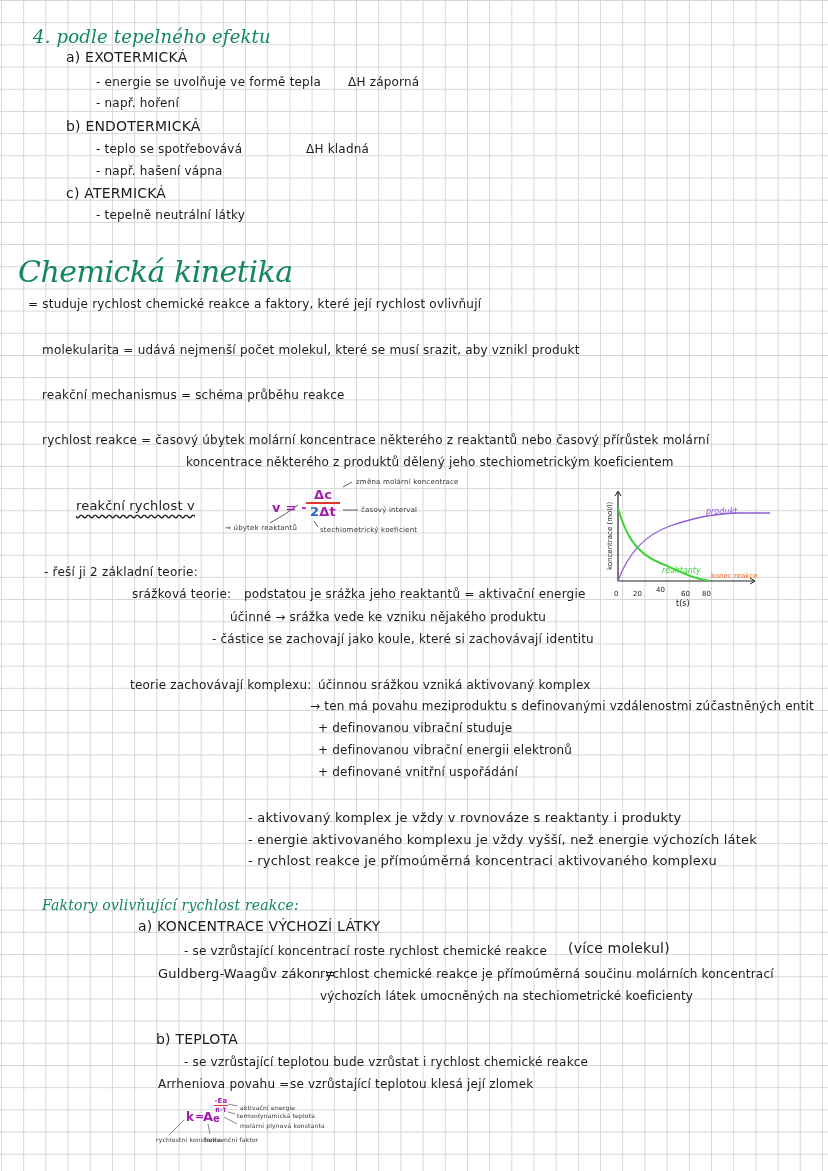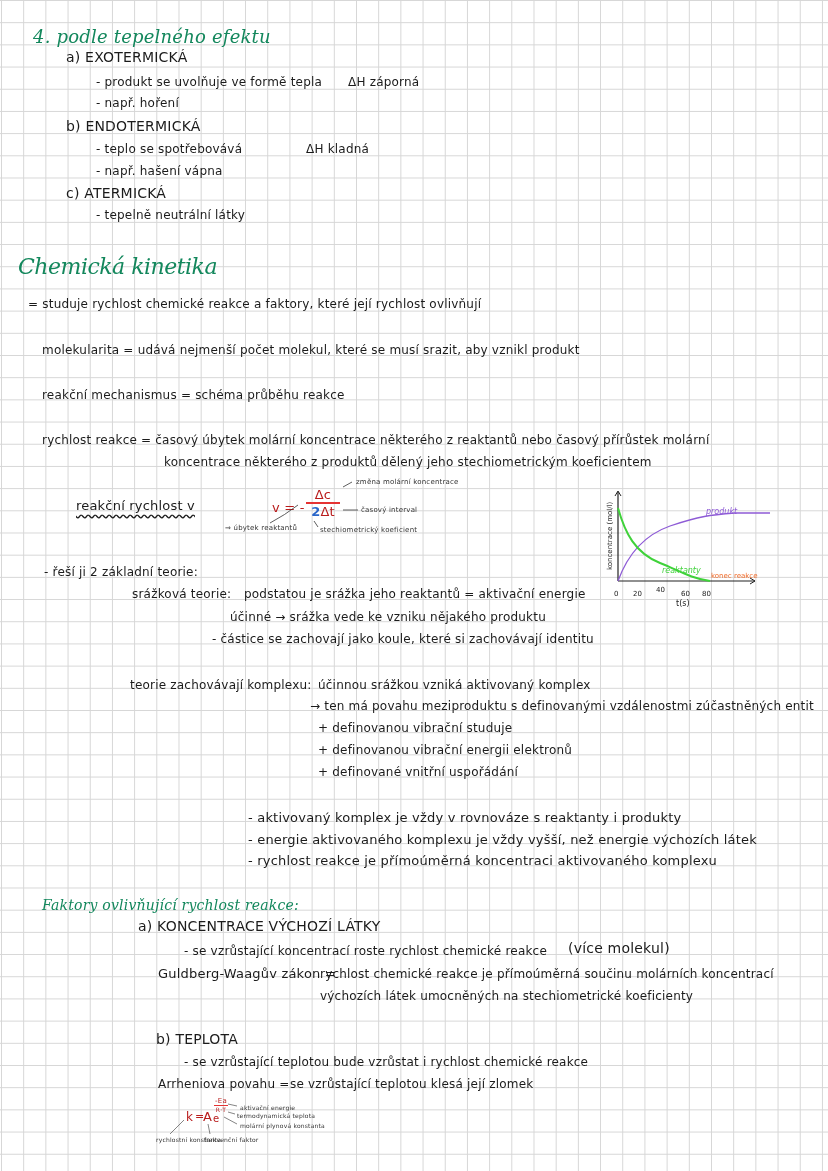--- a/index.html
+++ b/index.html
@@ -8,53 +8,53 @@
       background-color: #ffffff;
       background-image:
         linear-gradient(to right, #d6d6d6 1px, transparent 1px),
         linear-gradient(to bottom, #d6d6d6 1px, transparent 1px);
       background-size: 22.2px 22.2px;
       background-position: 1px 0px;
       font-family: "DejaVu Sans", sans-serif;
       color: #1a1a1a;
     }
     .t { position: absolute; white-space: nowrap; font-family: "DejaVu Sans", sans-serif; color: #1b1b1b; font-size: 12px; letter-spacing: 0.2px; }
-    .h1 { font-family: "DejaVu Serif", serif; font-style: italic; font-size: 22px; color: #13875c; letter-spacing: -0.5px; }
+    .h1 { font-family: "DejaVu Serif", serif; font-style: italic; font-size: 30px; color: #13875c; letter-spacing: -0.5px; }
     .h2 { font-family: "DejaVu Serif", serif; font-style: italic; font-size: 18px; color: #13875c; }
     .h3 { font-family: "DejaVu Serif", serif; font-style: italic; font-size: 14px; color: #13875c; }
     .caps { font-size: 14px; letter-spacing: 0.2px; }
     .small { font-size: 7px; color: #333; }
     .tiny { font-size: 6px; color: #333; }
-    .red { color: #b91c1c; font-weight: normal; }
+    .red { color: #a21caf; font-weight: bold; }
     .blue { color: #2a66c9; font-weight: bold; }
     .wavy { text-decoration: underline wavy #1b1b1b; text-underline-offset: 4px; }
     svg { position: absolute; overflow: visible; }
     .frac { position: absolute; display: flex; flex-direction: column; align-items: center; }
   </style>
 </head>
 <body>
 
 <div class="t h2" style="left:33px; top:26px;">4. podle tepelného efektu</div>
 <div class="t caps" style="left:66px; top:49px;">a) EXOTERMICKÁ</div>
-<div class="t" style="left:96px; top:75px;">- produkt se uvolňuje ve formě tepla</div>
+<div class="t" style="left:96px; top:75px;">- energie se uvolňuje ve formě tepla</div>
 <div class="t" style="left:348px; top:75px;">ΔH záporná</div>
 <div class="t" style="left:96px; top:96px;">- např. hoření</div>
 <div class="t caps" style="left:66px; top:118px;">b) ENDOTERMICKÁ</div>
 <div class="t" style="left:96px; top:142px;">- teplo se spotřebovává</div>
 <div class="t" style="left:258px; top:142px;margin-left:48px;">ΔH kladná</div>
 <div class="t" style="left:96px; top:164px;">- např. hašení vápna</div>
 <div class="t caps" style="left:66px; top:185px;">c) ATERMICKÁ</div>
 <div class="t" style="left:96px; top:208px;">- tepelně neutrální látky</div>
 
 <div class="t h1" style="left:18px; top:254px;">Chemická kinetika</div>
 <div class="t" style="left:28px; top:297px;">= studuje rychlost chemické reakce a faktory, které její rychlost ovlivňují</div>
 <div class="t" style="left:42px; top:343px;">molekularita = udává nejmenší počet molekul, které se musí srazit, aby vznikl produkt</div>
 <div class="t" style="left:42px; top:388px;">reakční mechanismus = schéma průběhu reakce</div>
 <div class="t" style="left:42px; top:433px;">rychlost reakce = časový úbytek molární koncentrace některého z reaktantů nebo časový přírůstek molární</div>
-<div class="t" style="left:164px; top:455px;">koncentrace některého z produktů dělený jeho stechiometrickým koeficientem</div>
+<div class="t" style="left:186px; top:455px;">koncentrace některého z produktů dělený jeho stechiometrickým koeficientem</div>
 
 <div class="t wavy" style="left:76px; top:498px; font-size:13px;">reakční rychlost v</div>
 <div class="t red" style="left:272px; top:500px; font-size:13px;">v = -</div>
 <div class="frac" style="left:306px; top:487px;">
   <span class="t red" style="position:static; font-size:13px;">Δc</span>
   <span style="display:block; width:34px; height:2px; background:#e53232;"></span>
   <span style="display:flex;">
     <span class="t blue" style="position:static; font-size:13px;">2</span>
     <span class="t red" style="position:static; font-size:13px;">Δt</span>
   </span>

